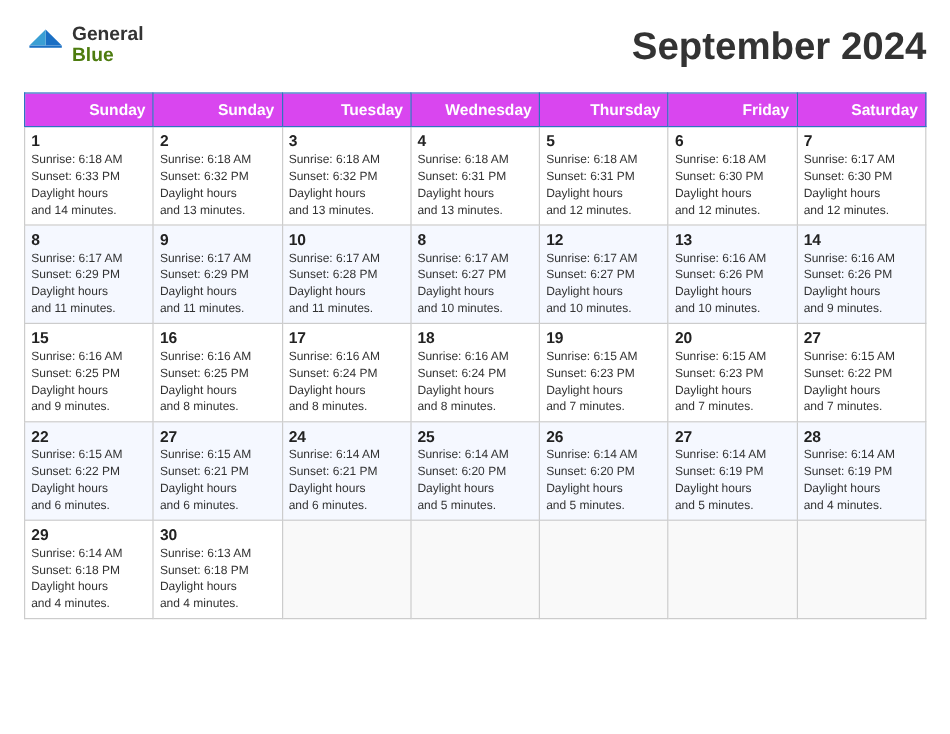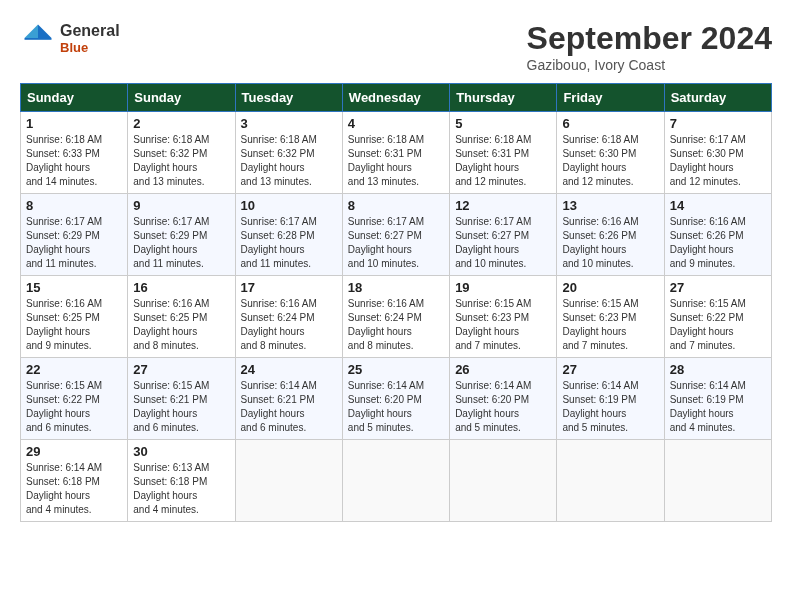--- a/index.html
+++ b/index.html
@@ -7,52 +7,52 @@
       font-family: Arial, sans-serif;
       background: #fff;
       width: 792px;
       min-height: 612px;
       padding: 20px;
     }
     .header {
       display: flex;
       justify-content: space-between;
       align-items: flex-start;
-      margin-bottom: 10px;
+      margin-bottom: 20px;
     }
     .logo {
       display: flex;
       align-items: center;
       gap: 4px;
     }
     .logo-icon {
       width: 36px;
       height: 36px;
     }
     .title-block {
-      text-align: left;
+      text-align: right;
     }
     .month-title {
       font-size: 32px;
       font-weight: bold;
       color: #333;
     }
     .location {
       font-size: 14px;
       color: #555;
     }
     .calendar {
       width: 100%;
       border-collapse: collapse;
       font-size: 11px;
     }
     .calendar th {
-      background: #14532d;
+      background: #d946ef;
       color: #fff;
-      text-align: left;
+      text-align: right;
       padding: 6px 6px;
       font-size: 13px;
       font-weight: bold;
       border: 1px solid #2e74c0;
     }
     .calendar td {
       border: 1px solid #ccc;
       vertical-align: top;
       padding: 4px 5px;
       width: 107px;
@@ -83,26 +83,25 @@
 
 <div class="header">
   <div class="logo">
     <svg class="logo-icon" viewBox="0 0 40 40">
       <polygon points="20,5 35,20 20,20" fill="#1a6fc4"></polygon>
       <polygon points="20,5 20,20 5,20" fill="#3a9fd4"></polygon>
       <rect x="5" y="20" width="30" height="2" fill="#1a6fc4"></rect>
     </svg>
     <div>
       <div style="font-size:16px;font-weight:bold;color:#333;">General</div>
-      <div style="font-size:13px;font-weight:bold;color:#c2410c;">Blue</div>
+      <div style="font-size:16px;font-weight:bold;color:#4d7c0f;">Blue</div>
     </div>
   </div>
   <div class="title-block">
     <div class="month-title">September 2024</div>
-    <div class="location">Gazibouo, Ivory Coast</div>
   </div>
 </div>
 
 <table class="calendar">
   <thead>
     <tr>
     <th>Sunday</th>
         <th>Sunday</th>
         <th>Tuesday</th>
         <th>Wednesday</th>

